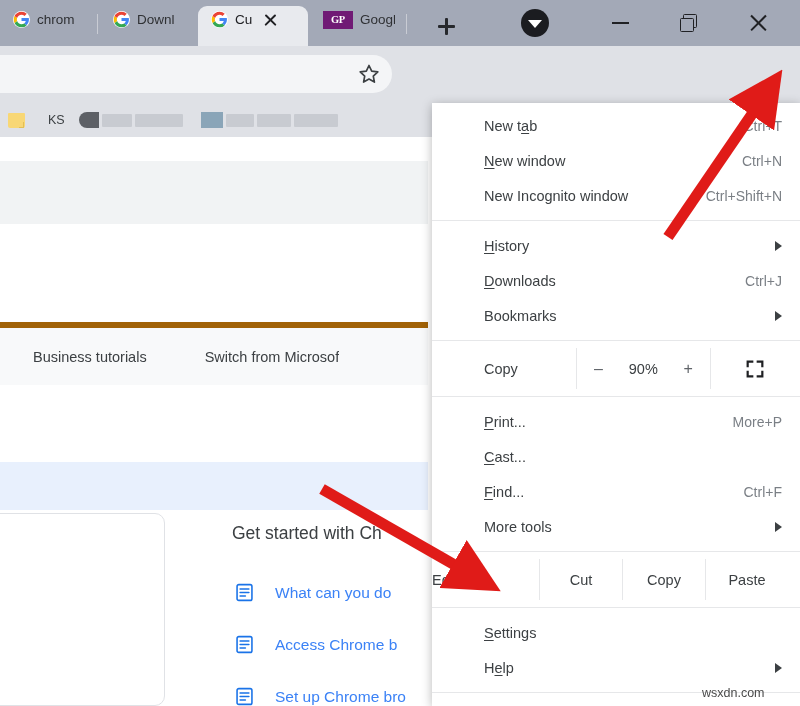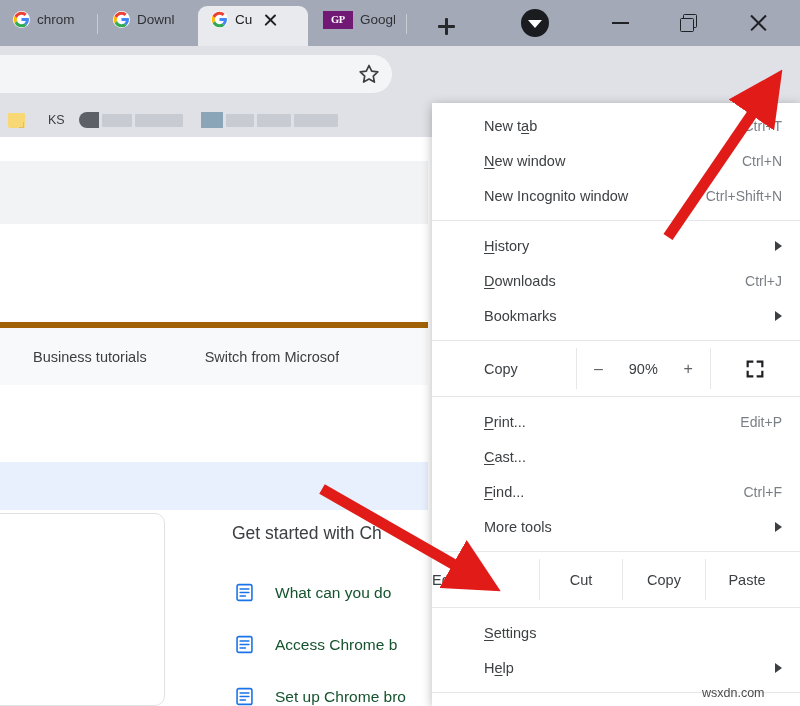--- a/index.html
+++ b/index.html
@@ -209,21 +209,21 @@
     font-size:17.5px; color:#3c4043; white-space:nowrap;
   }
   .startrow {
     position:absolute; left:234px; display:flex; align-items:center;
     gap:20px; white-space:nowrap;
   }
   #srow1 { top:445px; }
   #srow2 { top:497px; }
   #srow3 { top:549px; }
   .doc-icon { width:21px; height:21px; flex:0 0 auto; }
-  .startrow .lbl { font-size:15.5px; color:#14532d; }
+  .startrow .lbl { font-size:15.5px; color:#3b82f6; }
   #pagescroll {
     position:absolute; right:0; top:0; width:5px; height:569px;
     background:#f1f1f1;
   }
   #pagescroll .thumb {
     position:absolute; left:0; top:0; width:5px; height:150px;
     background:#c9cbcf; border-radius:3px;
   }
 
   
@@ -532,21 +532,21 @@
       <svg width="22" height="22" viewBox="0 0 24 24" fill="none" stroke="#1f2023" stroke-width="2.4" stroke-linecap="square">
         <path d="M4 9V4h5M20 9V4h-5M4 15v5h5M20 15v5h-5"></path>
       </svg>
     </span>
   </div>
 
   <div class="msep"></div>
 
   <div class="mi">
     <span class="label"><u>P</u>rint...</span>
-    <span class="accel">Edit+P</span>
+    <span class="accel">More+P</span>
   </div>
   <div class="mi">
     <span class="label"><u>C</u>ast...</span>
     <span class="accel"></span>
   </div>
   <div class="mi">
     <span class="label"><u>F</u>ind...</span>
     <span class="accel">Ctrl+F</span>
   </div>
   <div class="mi">

